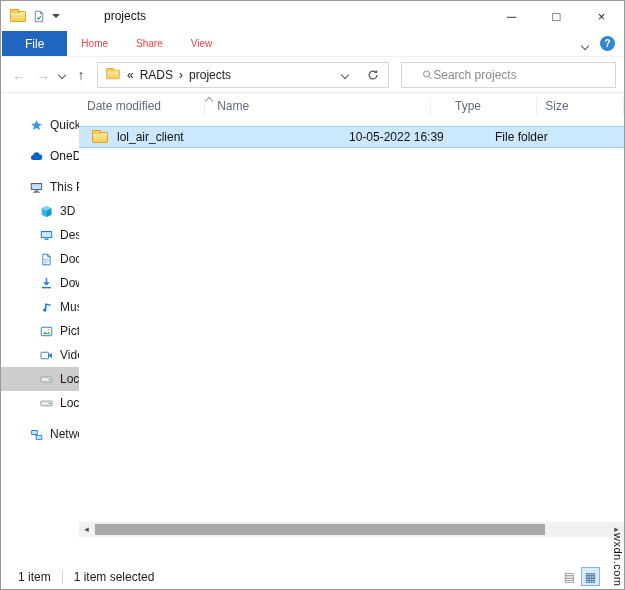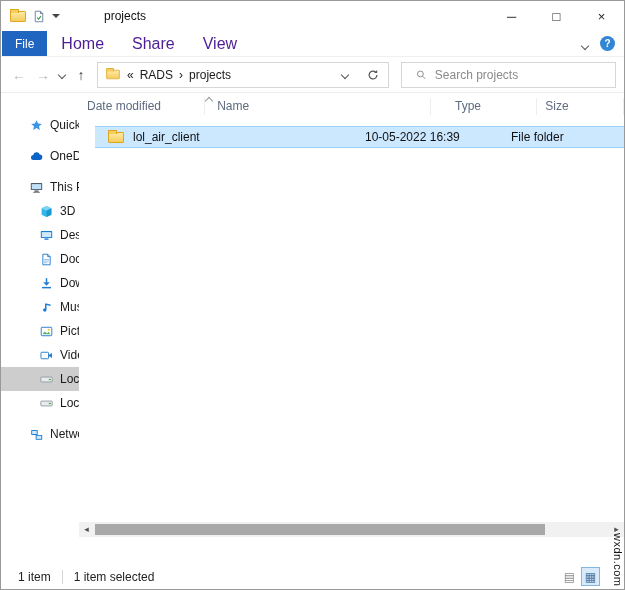--- a/index.html
+++ b/index.html
@@ -12,37 +12,37 @@
   .folder-icon { position:relative; width:16px; height:11px; background:linear-gradient(#ffe9a2,#f5cd60); border:1px solid #dfa71e; border-radius:1px; display:inline-block; }
   .folder-icon::before { content:""; position:absolute; top:-3px; left:-1px; width:7px; height:3px; background:#f5cd60; border:1px solid #dfa71e; border-bottom:none; border-radius:1px 1px 0 0; }
   .folder-sm { transform:scale(.85); }
   .tri-down { width:0; height:0; border-left:4px solid transparent; border-right:4px solid transparent; border-top:4px solid #444; display:inline-block; }
   .title-text { font-size:12px; color:#111; margin-left:44px; }
   .win-controls { margin-left:auto; display:flex; height:100%; }
   .win-btn { width:45px; height:100%; display:flex; align-items:center; justify-content:center; font-size:13px; color:#222; cursor:default; }
 
   
   .ribbon { height:26px; display:flex; align-items:stretch; flex-shrink:0; border-bottom:1px solid #f0f0f0; position:relative; }
-  .file-tab { background:#2065c0; color:#fff; font-size:12px; padding:0 13px; display:flex; align-items:center; margin-left:1px; }
-  .tab { font-size:16px; color:#4c1d95; padding:0 14px; display:flex; align-items:center; }
+  .file-tab { background:#2065c0; color:#fff; font-size:12px; padding:0 23px; display:flex; align-items:center; margin-left:1px; }
+  .tab { font-size:10px; color:#ef4444; padding:0 14px; display:flex; align-items:center; }
   .ribbon-right { margin-left:auto; display:flex; align-items:center; gap:12px; padding-right:9px; }
   .chev { width:6px; height:6px; border-right:1px solid #555; border-bottom:1px solid #555; transform:rotate(45deg); display:inline-block; }
   .chev-up { transform:rotate(-135deg); border-color:#999; }
   .help-btn { width:15px; height:15px; border-radius:50%; background:#3286d3; color:#fff; font-size:10px; font-weight:bold; display:flex; align-items:center; justify-content:center; }
 
   
   .toolbar { height:36px; display:flex; align-items:center; padding:0 8px 0 6px; flex-shrink:0; border-bottom:1px solid #ececec; }
   .nav-btn { width:24px; text-align:center; font-size:14px; color:#b9b9b9; flex-shrink:0; }
   .nav-btn.enabled { color:#3c3c3c; }
   .nav-chev { width:14px; display:flex; justify-content:center; flex-shrink:0; }
   .addr { width:292px; height:26px; border:1px solid #d6d6d6; display:flex; align-items:center; padding:0 4px 0 7px; gap:6px; margin-left:4px; flex-shrink:0; background:#fff; }
   .addr-text { font-size:12px; color:#1a1a1a; }
   .addr-spacer { flex:1; }
   .addr-btn { width:22px; display:flex; align-items:center; justify-content:center; }
-  .search { flex:1; height:26px; border:1px solid #d6d6d6; margin-left:12px; display:flex; align-items:center; padding:0 8px 0 14px; gap:8px; background:#fff; }
+  .search { flex:1; height:26px; border:1px solid #d6d6d6; margin-left:12px; display:flex; align-items:center; padding:0 8px 0 20px; background:#fff; }
   .search input { border:none; outline:none; width:100%; font-size:12px; color:#333; }
   .search input::placeholder { color:#8a8a8a; }
 
   
   .main { flex:1; display:flex; overflow:hidden; }
   .sidebar { width:78px; flex-shrink:0; overflow:hidden; padding-top:20px; }
   .side-item { height:24px; display:flex; align-items:center; gap:7px; padding-left:29px; white-space:nowrap; overflow:hidden; font-size:12px; color:#1a1a1a; }
   .side-item.child { padding-left:39px; }
   .side-item.selected { background:#cdcdcd; }
   .gap { margin-top:7px; }
@@ -51,21 +51,21 @@
 
   .content { flex:1; position:relative; overflow:hidden; display:flex; flex-direction:column; }
   .headers { display:flex; height:26px; align-items:center; font-size:12px; color:#5e6b80; position:relative; flex-shrink:0; }
   .hcol { height:17px; display:flex; align-items:center; border-right:1px solid #eeeeee; }
   .hcol-name { width:262px; padding-left:12px; }
   .hcol-date { width:146px; padding-left:8px; }
   .hcol-type { width:120px; padding-left:24px; }
   .hcol-size { width:100px; padding-left:8px; }
   .sort-chev { position:absolute; left:127px; top:0px; }
   .rows { padding-top:7px; }
-  .file-row { height:22px; display:flex; align-items:center; font-size:12px; color:#111;margin-left:16px; }
+  .file-row { height:22px; display:flex; align-items:center; font-size:12px; color:#111; }
   .file-row.selected { background:#cce8ff; border-top:1px solid #99d1ff; border-bottom:1px solid #99d1ff; }
   .cell-name { width:262px; display:flex; align-items:center; gap:9px; padding-left:13px; overflow:hidden; }
   .cell-date { width:146px; padding-left:8px; }
   .cell-type { width:120px; padding-left:8px; }
 
   
   .hscroll { height:15px; margin-left:78px; background:#f1f1f1; display:flex; align-items:center; position:relative; flex-shrink:0; }
   .scroll-arrow { width:15px; text-align:center; font-size:9px; color:#505050; line-height:15px; flex-shrink:0; }
   .scroll-arrow.right { margin-left:auto; }
   .thumb { position:absolute; left:16px; width:450px; top:2px; bottom:2px; background:#a8a8a8; }

